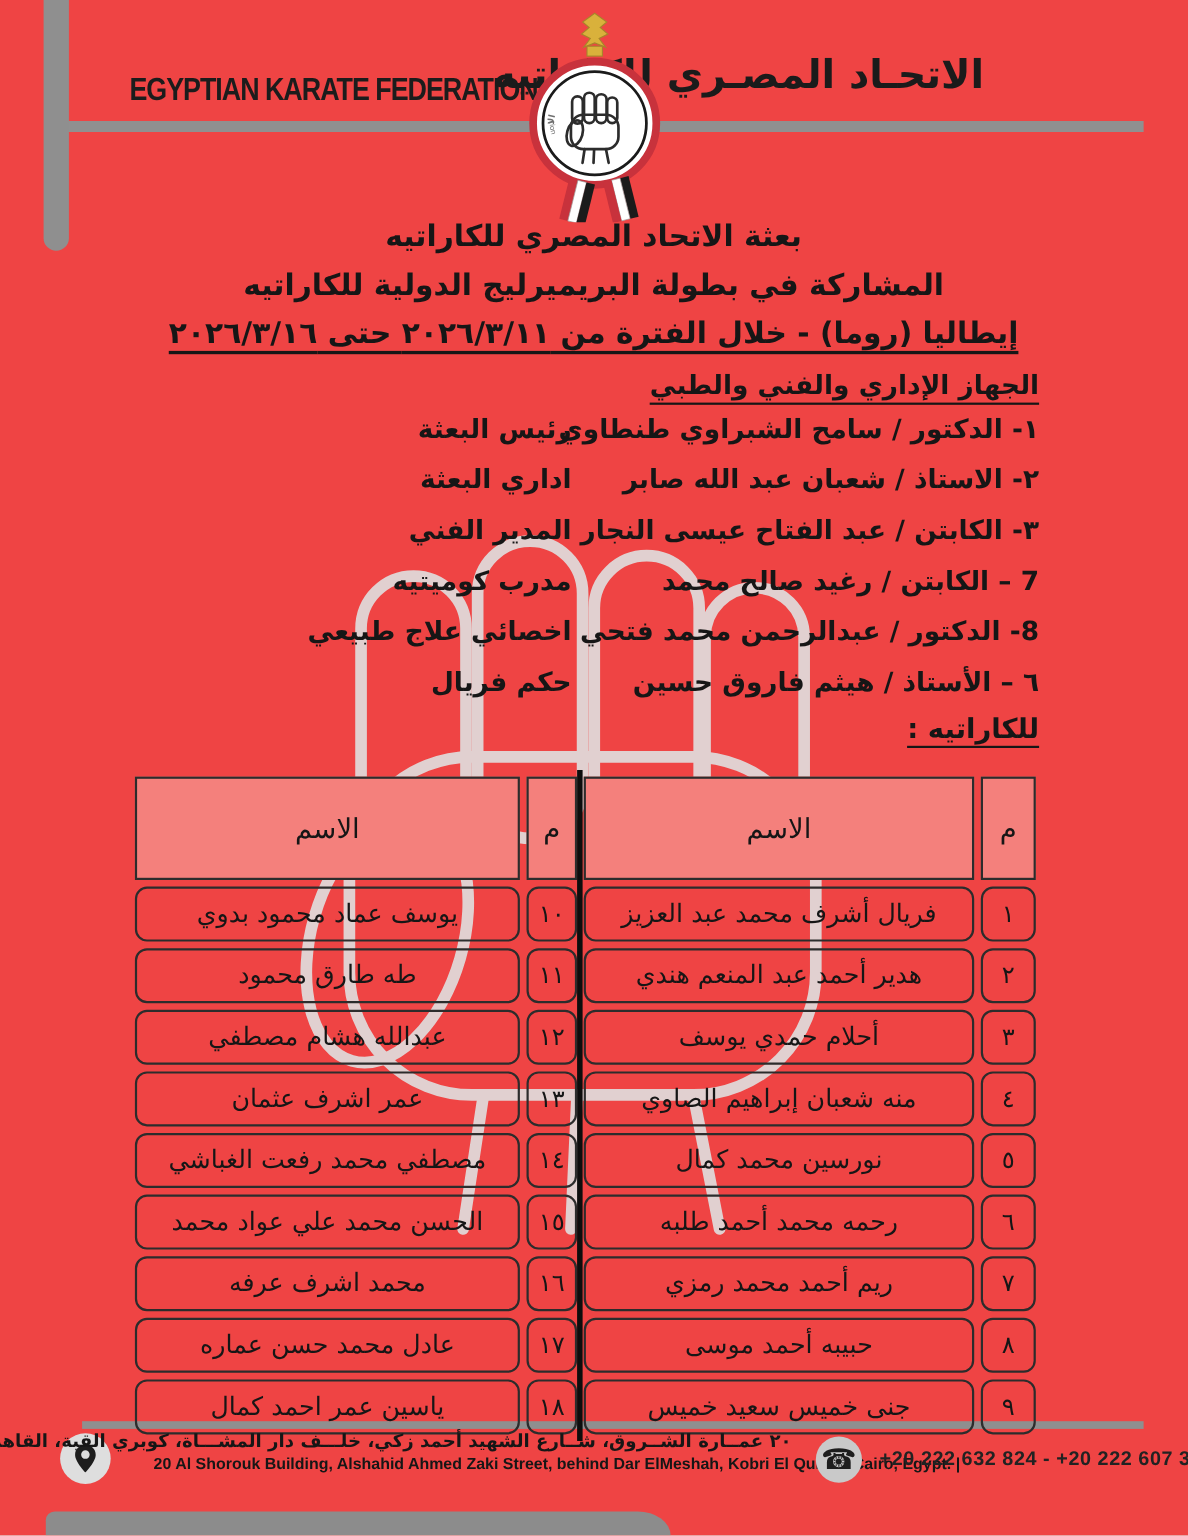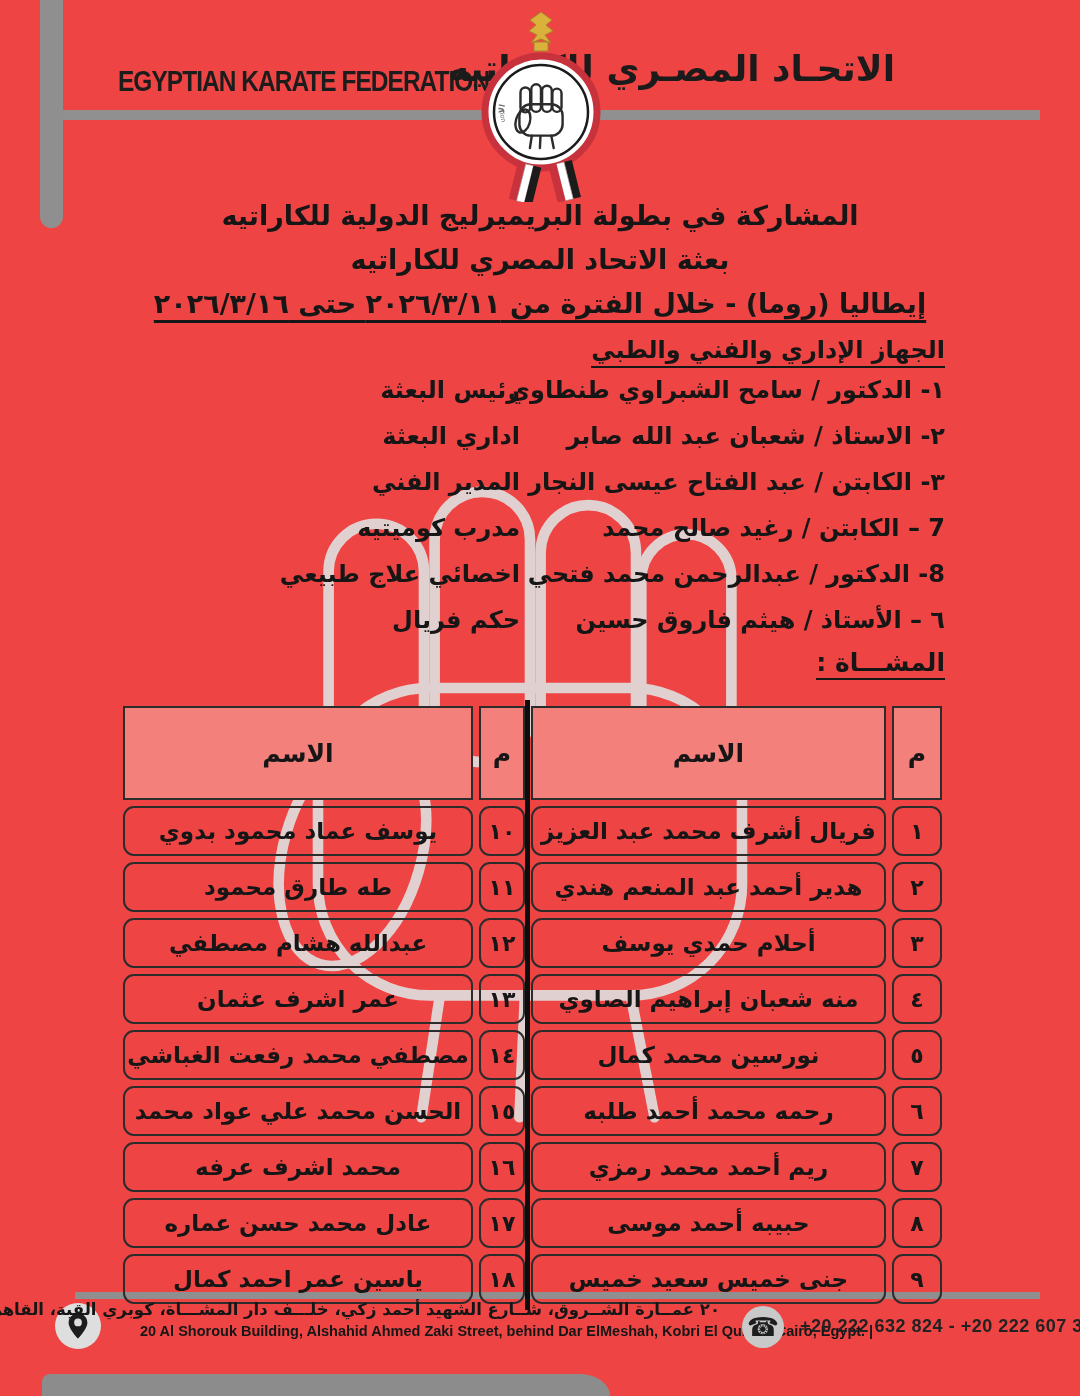--- a/index.html
+++ b/index.html
@@ -56,21 +56,21 @@
   .players-heading{
     position:absolute; z-index:2; right:135px; top:648px;
     font-size:25px; font-weight:bold; border-bottom:2.5px solid #161616; padding-bottom:1px;
   }
   .table-wrap{position:absolute; z-index:2; left:117px; top:700px; width:831px;}
   table.players-table{
     width:831px; border-collapse:separate; border-spacing:6px; table-layout:fixed; direction:rtl;
   }
   .players-table th, .players-table td{
     border:2px solid #2c2c2c; text-align:center; vertical-align:middle;
-    font-weight:bold; overflow:hidden;
+    font-weight:normal; overflow:hidden;
   }
   .players-table th{background:#f4807c; height:88px; font-size:25px;}
   .players-table td{background:transparent; height:44px; font-size:23px;border-radius:11px;}
   .players-table td.num{font-size:22px;}
   .col-divider{
     position:absolute; left:408px; top:0; width:5px; height:100%;
     background:#0d0d0d;
   }
 
   
@@ -173,22 +173,22 @@
             <rect x="-8" width="8" height="38" fill="#ffffff" stroke="#9a9a9a" stroke-width="0.6"></rect>
             <rect x="-16" width="8" height="38" fill="#c8323c"></rect>
         </g>
       </g>
     </svg>
   </div>
 
   <div class="ar-title">الاتحـاد المصـري للكاراتيه</div>
 
   <div class="mission">
+    <div class="m-line">بعثة الاتحاد المصري للكاراتيه</div>
     <div class="m-line">المشاركة في بطولة البريميرليج الدولية للكاراتيه</div>
-    <div class="m-line">بعثة الاتحاد المصري للكاراتيه</div>
     <div class="m-line m-underline">إيطاليا (روما) - خلال الفترة من ٢٠٢٦/٣/١١ حتى ٢٠٢٦/٣/١٦</div>
   </div>
 
   <div class="staff-heading">الجهاز الإداري والفني والطبي</div>
   <div class="staff-list">
     <div class="staff-row">
       <span class="staff-name">١- الدكتور / سامح الشبراوي طنطاوي</span>
       <span class="staff-role">رئيس البعثة</span>
     </div>
     <div class="staff-row">
@@ -206,21 +206,21 @@
     <div class="staff-row">
       <span class="staff-name">8- الدكتور / عبدالرحمن محمد فتحي</span>
       <span class="staff-role">اخصائي علاج طبيعي</span>
     </div>
     <div class="staff-row">
       <span class="staff-name">٦ – الأستاذ / هيثم فاروق حسين</span>
       <span class="staff-role">حكم فريال</span>
     </div>
   </div>
 
-  <div class="players-heading">المشـــاة :</div>
+  <div class="players-heading">للكاراتيه :</div>
 
   <div class="table-wrap">
     <table class="players-table">
       <colgroup>
           <col style="width:50px">
           <col style="width:355px">
           <col style="width:46px">
           <col style="width:350px">
         </colgroup>
       <thead>

